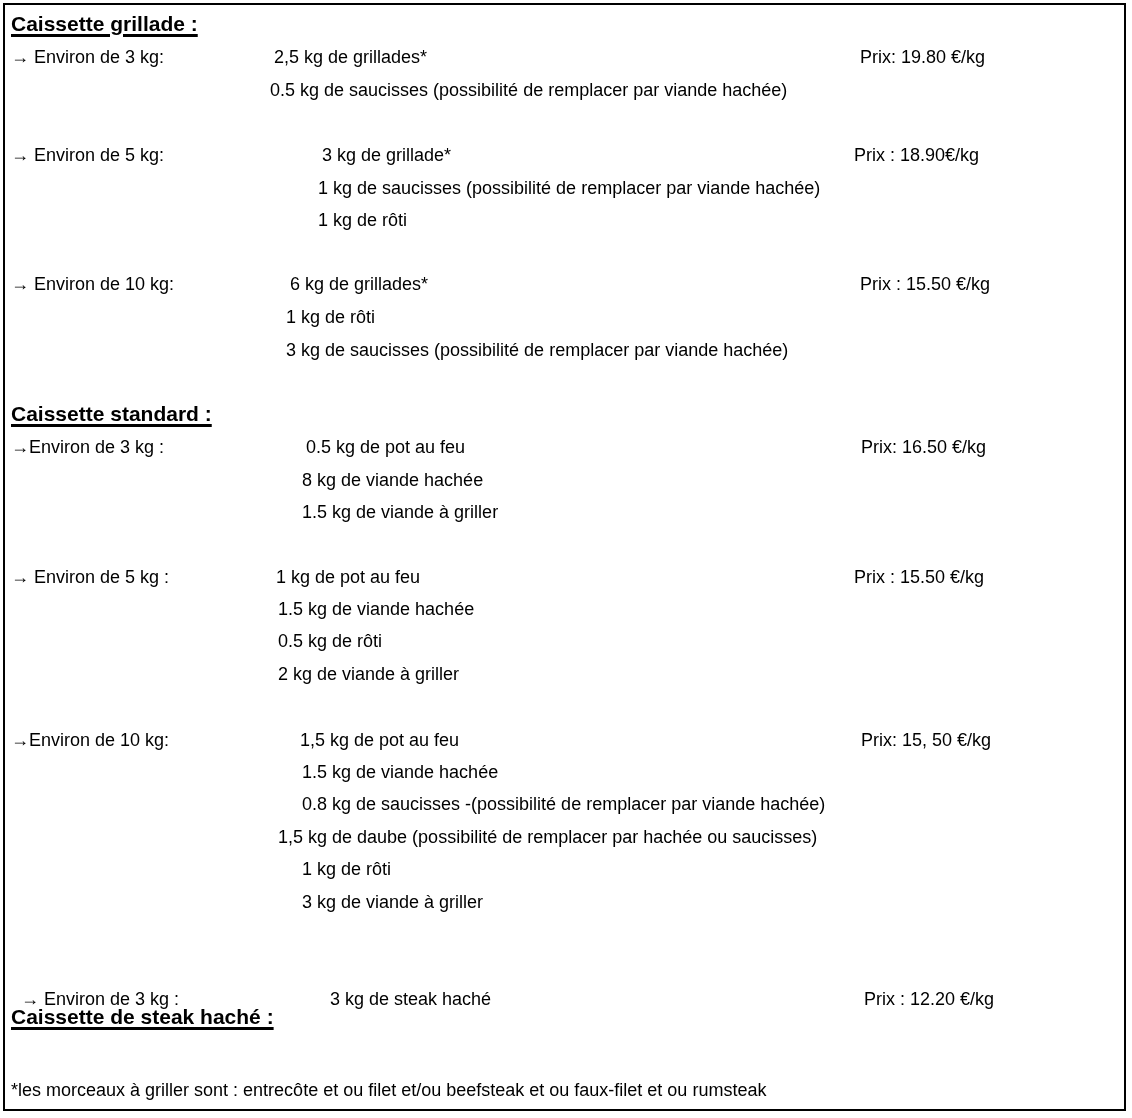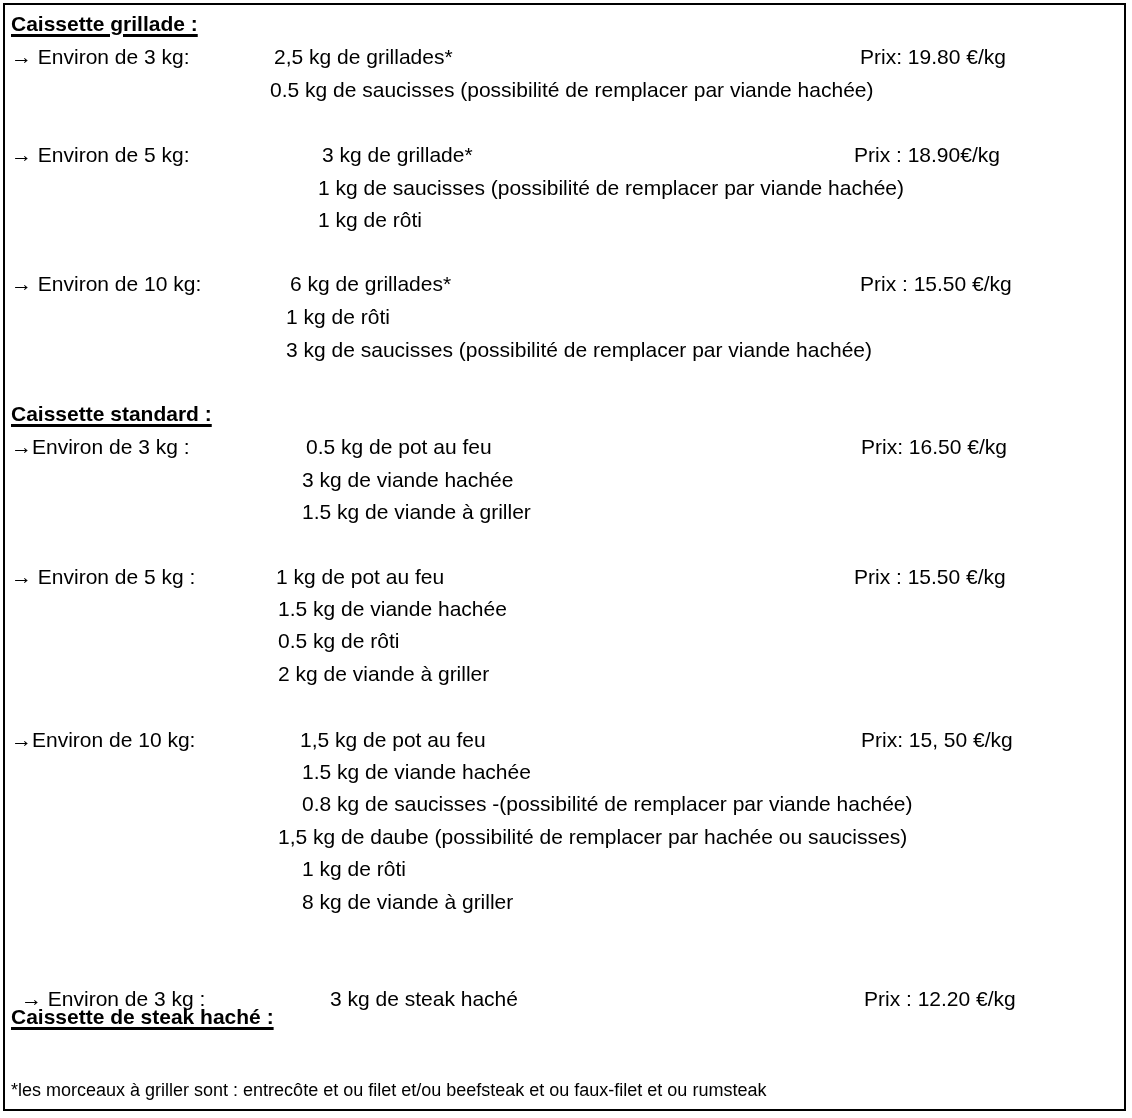--- a/index.html
+++ b/index.html
@@ -1,20 +1,20 @@
 <!DOCTYPE html>
 <html><head>
   <meta charset="utf-8">
   <style>
     html, body { margin: 0; padding: 0; background: #ffffff; }
     body { width: 1132px; height: 1118px; position: relative; overflow: hidden;
            font-family: "Liberation Sans", sans-serif; color: #000; }
     .frame { position: absolute; left: 3px; top: 3px; width: 1123px; height: 1108px;
              border: 2.5px solid #000; box-sizing: border-box; }
-    .line { position: absolute; white-space: pre; font-size: 21px; line-height: 28px; }
+    .line { position: absolute; white-space: pre; font-size: 18px; line-height: 28px; }
     .heading { font-weight: bold; text-decoration: underline; text-decoration-thickness: 2.5px;
                text-underline-offset: 3px; font-size: 21px; }
     .foot { font-size: 18px; }
   </style>
 </head>
 <body>
 
 <div class="frame"></div>
 
 <div class="line heading" style="left:11px;top:10px">Caissette grillade :</div>
@@ -34,38 +34,38 @@
 <div class="line" style="left:290px;top:270px">6 kg de grillades*</div>
 <div class="line" style="left:860px;top:270px">Prix : 15.50 €/kg</div>
 <div class="line" style="left:286px;top:303px">1 kg de rôti</div>
 <div class="line" style="left:286px;top:336px">3 kg de saucisses (possibilité de remplacer par viande hachée)</div>
 
 <div class="line heading" style="left:11px;top:400px">Caissette standard :</div>
 
 <div class="line" style="left:11px;top:433px">→Environ de 3 kg :</div>
 <div class="line" style="left:306px;top:433px">0.5 kg de pot au feu</div>
 <div class="line" style="left:861px;top:433px">Prix: 16.50 €/kg</div>
-<div class="line" style="left:302px;top:466px">3 kg de viande hachée</div>
+<div class="line" style="left:302px;top:466px">8 kg de viande hachée</div>
 <div class="line" style="left:302px;top:498px">1.5 kg de viande à griller</div>
 
 <div class="line" style="left:11px;top:563px">→ Environ de 5 kg :</div>
 <div class="line" style="left:276px;top:563px">1 kg de pot au feu</div>
 <div class="line" style="left:854px;top:563px">Prix : 15.50 €/kg</div>
 <div class="line" style="left:278px;top:595px">1.5 kg de viande hachée</div>
 <div class="line" style="left:278px;top:627px">0.5 kg de rôti</div>
 <div class="line" style="left:278px;top:660px">2 kg de viande à griller</div>
 
 <div class="line" style="left:11px;top:726px">→Environ de 10 kg:</div>
 <div class="line" style="left:300px;top:726px">1,5 kg de pot au feu</div>
 <div class="line" style="left:861px;top:726px">Prix: 15, 50 €/kg</div>
 <div class="line" style="left:302px;top:758px">1.5 kg de viande hachée</div>
 <div class="line" style="left:302px;top:790px">0.8 kg de saucisses -(possibilité de remplacer par viande hachée)</div>
 <div class="line" style="left:278px;top:823px">1,5 kg de daube (possibilité de remplacer par hachée ou saucisses)</div>
 <div class="line" style="left:302px;top:855px">1 kg de rôti</div>
-<div class="line" style="left:302px;top:888px">8 kg de viande à griller</div>
+<div class="line" style="left:302px;top:888px">3 kg de viande à griller</div>
 
 <div class="line heading" style="left:11px;top:1003px">Caissette de steak haché :</div>
 
 <div class="line" style="left:21px;top:985px">→ Environ de 3 kg :</div>
 <div class="line" style="left:330px;top:985px">3 kg de steak haché</div>
 <div class="line" style="left:864px;top:985px">Prix : 12.20 €/kg</div>
 
 <div class="line foot" style="left:11px;top:1076px">*les morceaux à griller sont : entrecôte et ou filet et/ou beefsteak et ou faux-filet et ou rumsteak</div>
 
 </body></html>

